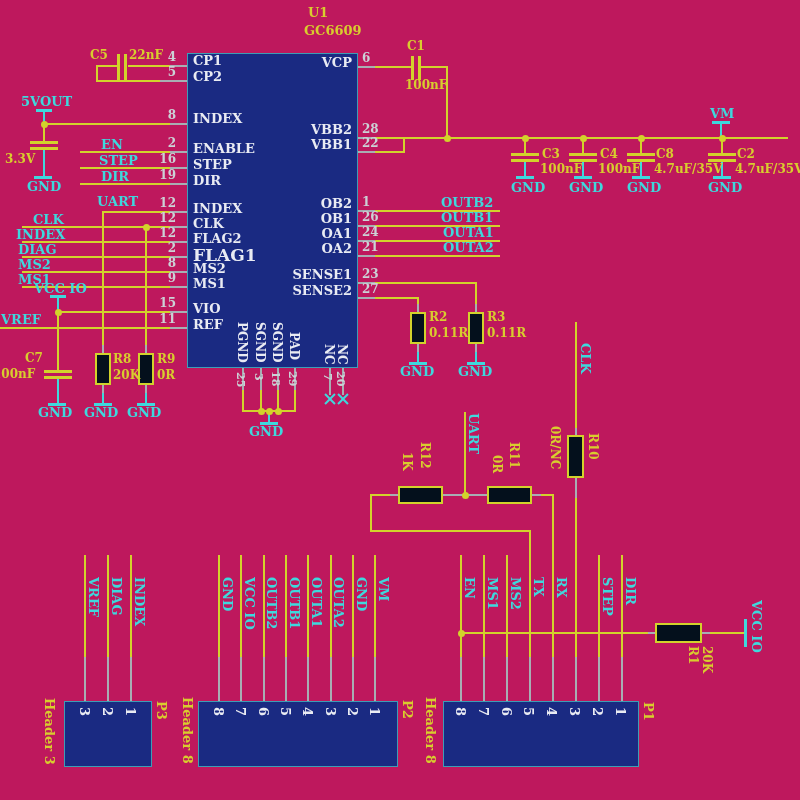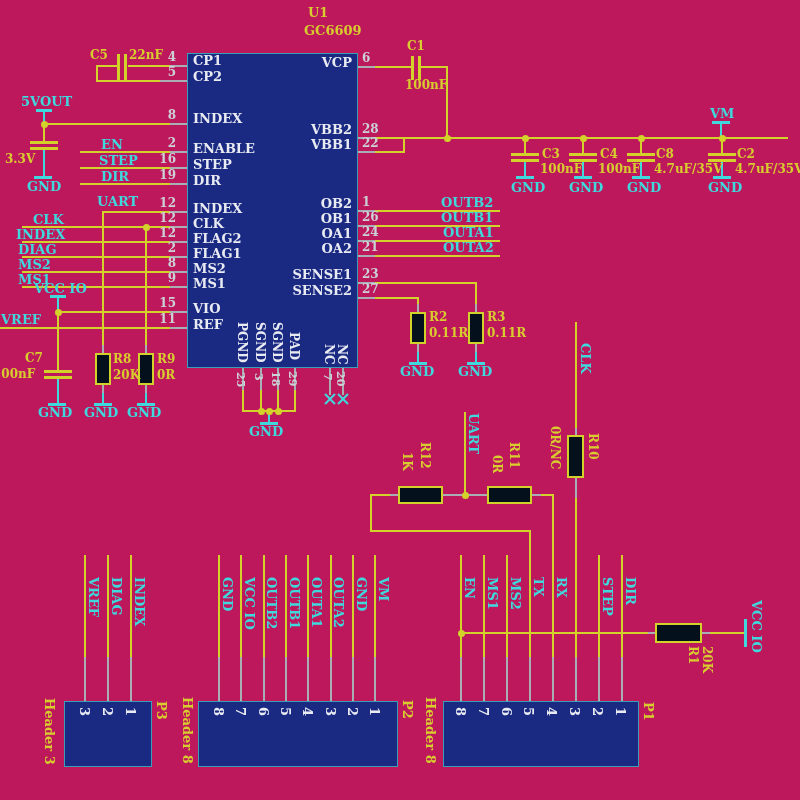--- a/index.html
+++ b/index.html
@@ -319,21 +319,21 @@
     <div class="txt vert" style="left: 624px; top: 577px; font-size: 13px; color: rgb(62, 216, 221);">DIR</div>
     <div class="txt" style="left: 193px; top: 54px; font-size: 13px; color: rgb(233, 235, 243);">CP1</div>
     <div class="txt" style="left: 193px; top: 70px; font-size: 13px; color: rgb(233, 235, 243);">CP2</div>
     <div class="txt" style="left: 193px; top: 112px; font-size: 13px; color: rgb(233, 235, 243);">INDEX</div>
     <div class="txt" style="left: 193px; top: 142px; font-size: 13px; color: rgb(233, 235, 243);">ENABLE</div>
     <div class="txt" style="left: 193px; top: 158px; font-size: 13px; color: rgb(233, 235, 243);">STEP</div>
     <div class="txt" style="left: 193px; top: 174px; font-size: 13px; color: rgb(233, 235, 243);">DIR</div>
     <div class="txt" style="left: 193px; top: 202px; font-size: 13px; color: rgb(233, 235, 243);">INDEX</div>
     <div class="txt" style="left: 193px; top: 217px; font-size: 13px; color: rgb(233, 235, 243);">CLK</div>
     <div class="txt" style="left: 193px; top: 232px; font-size: 13px; color: rgb(233, 235, 243);">FLAG2</div>
-    <div class="txt" style="left: 193px; top: 247px; font-size: 13px; color: rgb(233, 235, 243);">FLAG1</div>
+    <div class="txt" style="left: 193px; top: 247px; font-size: 17px; color: rgb(233, 235, 243);">FLAG1</div>
     <div class="txt" style="left: 193px; top: 262px; font-size: 13px; color: rgb(233, 235, 243);">MS2</div>
     <div class="txt" style="left: 193px; top: 277px; font-size: 13px; color: rgb(233, 235, 243);">MS1</div>
     <div class="txt" style="left: 193px; top: 302px; font-size: 13px; color: rgb(233, 235, 243);">VIO</div>
     <div class="txt" style="left: 193px; top: 318px; font-size: 13px; color: rgb(233, 235, 243);">REF</div>
     <div class="txt" style="left: 252px; top: 56px; font-size: 13px; color: rgb(233, 235, 243); width: 100px; text-align: right;">VCP</div>
     <div class="txt" style="left: 252px; top: 123px; font-size: 13px; color: rgb(233, 235, 243); width: 100px; text-align: right;">VBB2</div>
     <div class="txt" style="left: 252px; top: 138px; font-size: 13px; color: rgb(233, 235, 243); width: 100px; text-align: right;">VBB1</div>
     <div class="txt" style="left: 252px; top: 197px; font-size: 13px; color: rgb(233, 235, 243); width: 100px; text-align: right;">OB2</div>
     <div class="txt" style="left: 252px; top: 212px; font-size: 13px; color: rgb(233, 235, 243); width: 100px; text-align: right;">OB1</div>
     <div class="txt" style="left: 252px; top: 227px; font-size: 13px; color: rgb(233, 235, 243); width: 100px; text-align: right;">OA1</div>

